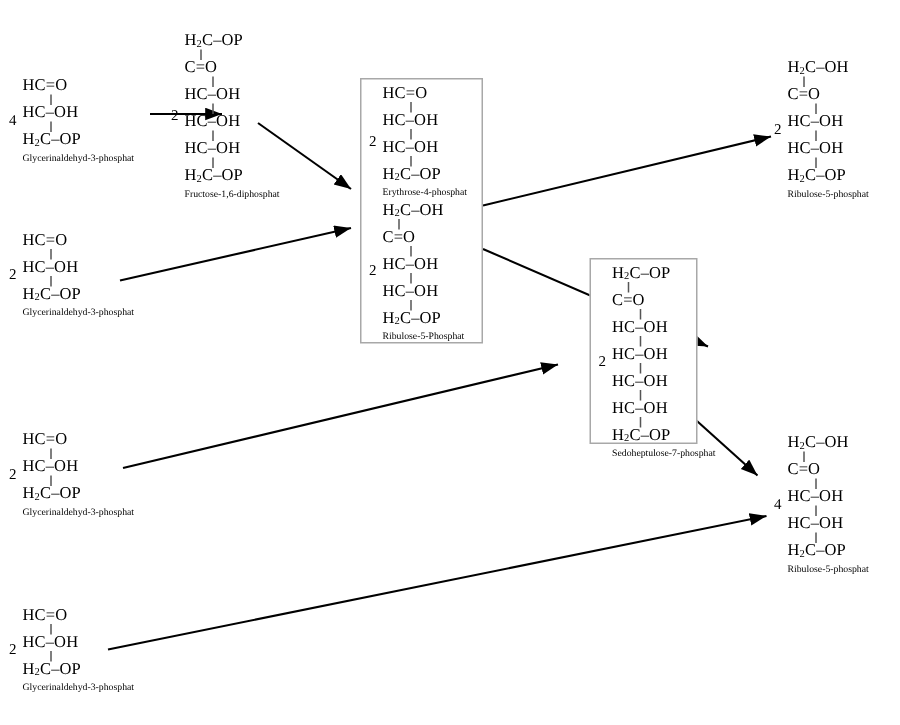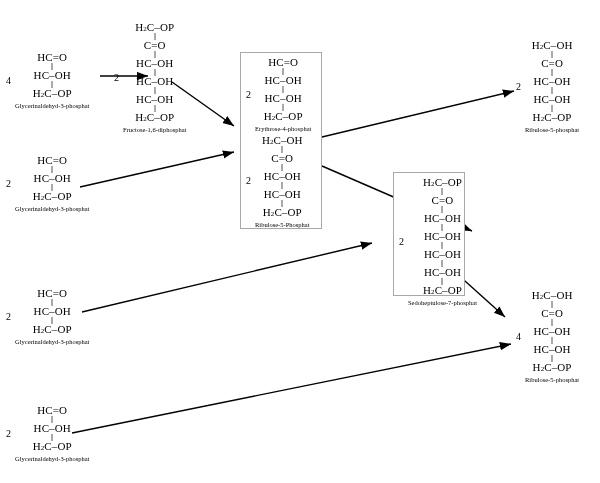--- a/index.html
+++ b/index.html
@@ -24,21 +24,21 @@
   }
   .coef{
     font-size:10px;
     line-height:1;
     margin-right:4px;
     font-family:"Liberation Serif", serif;
   }
   .chain{
     display:flex;
     flex-direction:column;
-    align-items:center;
+    align-items:flex-start;
   }
   .row{
     font-size:11px;
     line-height:11px;
     letter-spacing:.1px;
     position:relative;
     height:11px;
     display:flex;
     align-items:center;
     justify-content:center;

